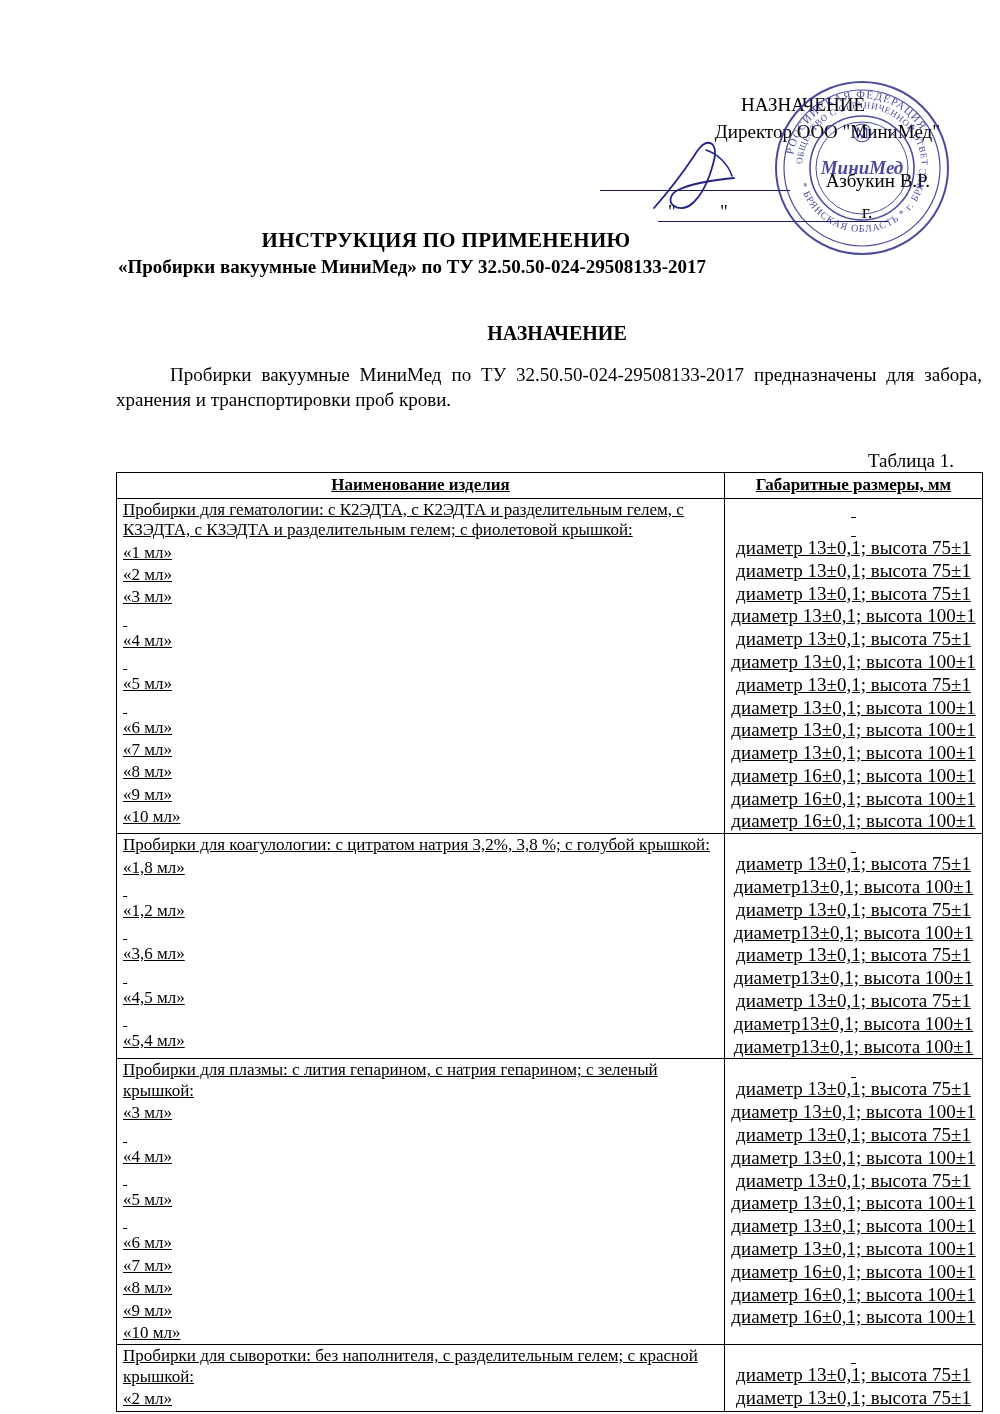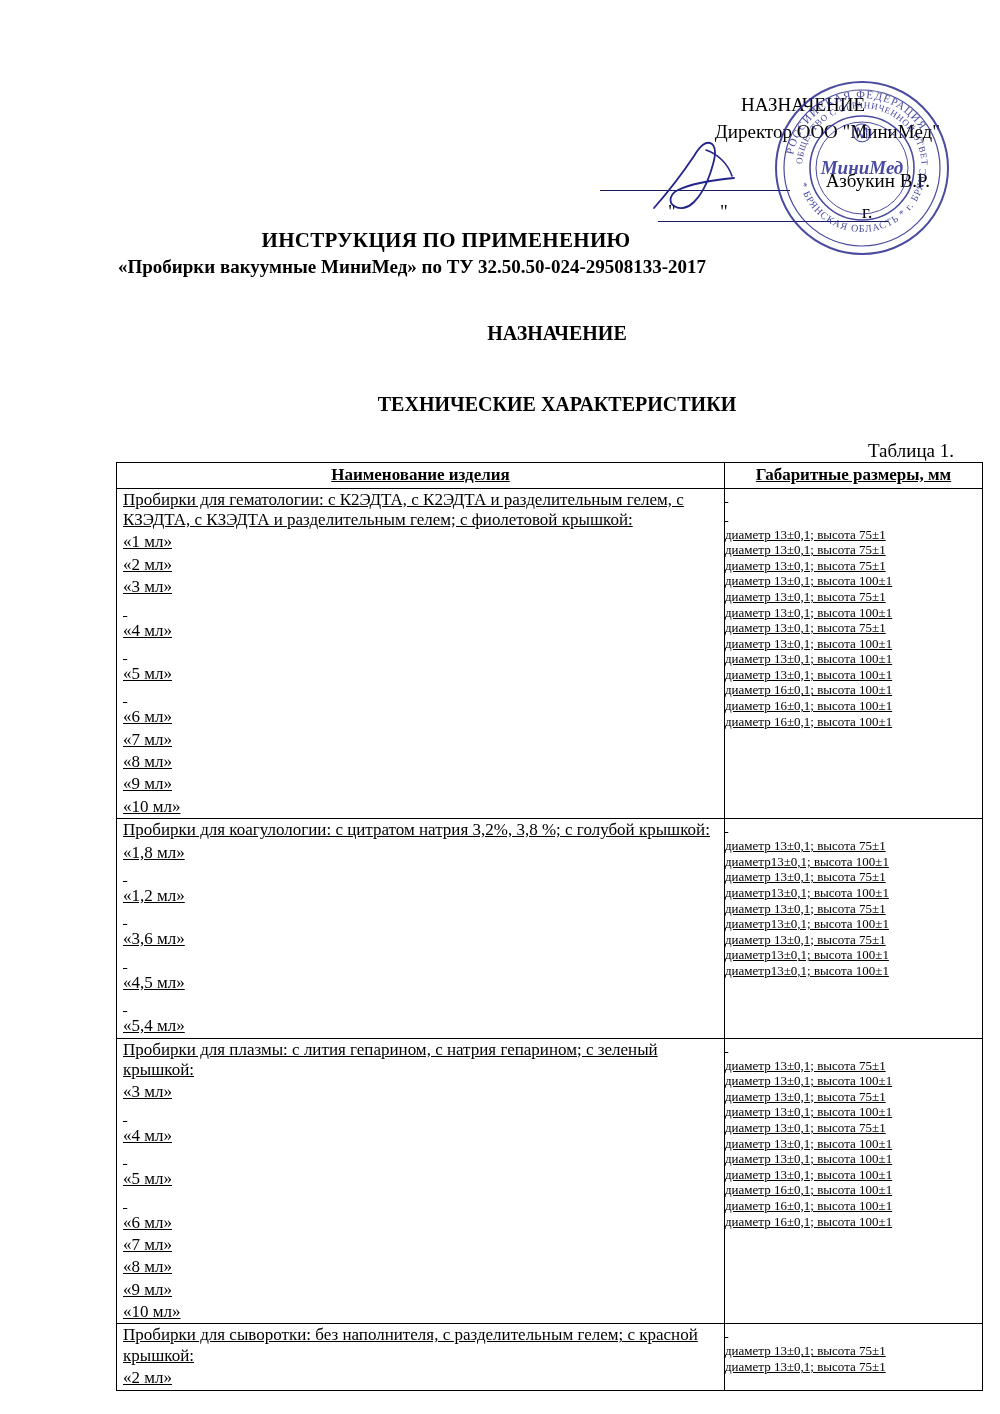--- a/index.html
+++ b/index.html
@@ -179,23 +179,23 @@
     font-size: 17px;
     padding: 2px 0 3px 0;
     line-height: 1.15;
   }
   col.c1 { width: 608px; }
   col.c2 { width: 258px; }
   .dimcell {
     padding: 0;
   }
   .dimcell div {
-    text-align: left;
+    text-align: center;
     line-height: 1.2;
-    font-size: 13px;
+    font-size: 19px;
     white-space: nowrap;
   }
   .left-cell {
     padding: 0;
   }
   .left-cell div {
     padding: 1px 4px 1px 6px;
     line-height: 1.2;
     font-size: 17px;
   }
@@ -247,22 +247,22 @@
     <text x="90" y="62" text-anchor="middle" fill="#2b2b8f" font-size="20" font-family="'Liberation Serif', serif">Ⓜ</text>
   </svg>
 
   <div class="doc-title">ИНСТРУКЦИЯ ПО ПРИМЕНЕНИЮ</div>
   <div class="doc-subtitle">«Пробирки вакуумные МиниМед» по ТУ 32.50.50-024-29508133-2017</div>
 
   <div class="body-wrap">
     <div class="gap-1"></div>
     <div class="section-h">НАЗНАЧЕНИЕ</div>
     <div class="gap-3"></div>
+    <p class="p-just">Пробирки вакуумные МиниМед по ТУ 32.50.50-024-29508133-2017 предназначены для забора, хранения и транспортировки проб крови.</p>
     <div class="gap-1"></div>
-    <div class="section-h">ТЕХНИЧЕСКИЕ ХАРАКТЕРИСТИКИ</div>
     <div class="gap-3"></div>
     <div class="tab-caption">Таблица 1.</div>
 
     <table class="spec">
       <colgroup>
           <col class="c1">
           <col class="c2">
         </colgroup>
       <thead>
         <tr>

